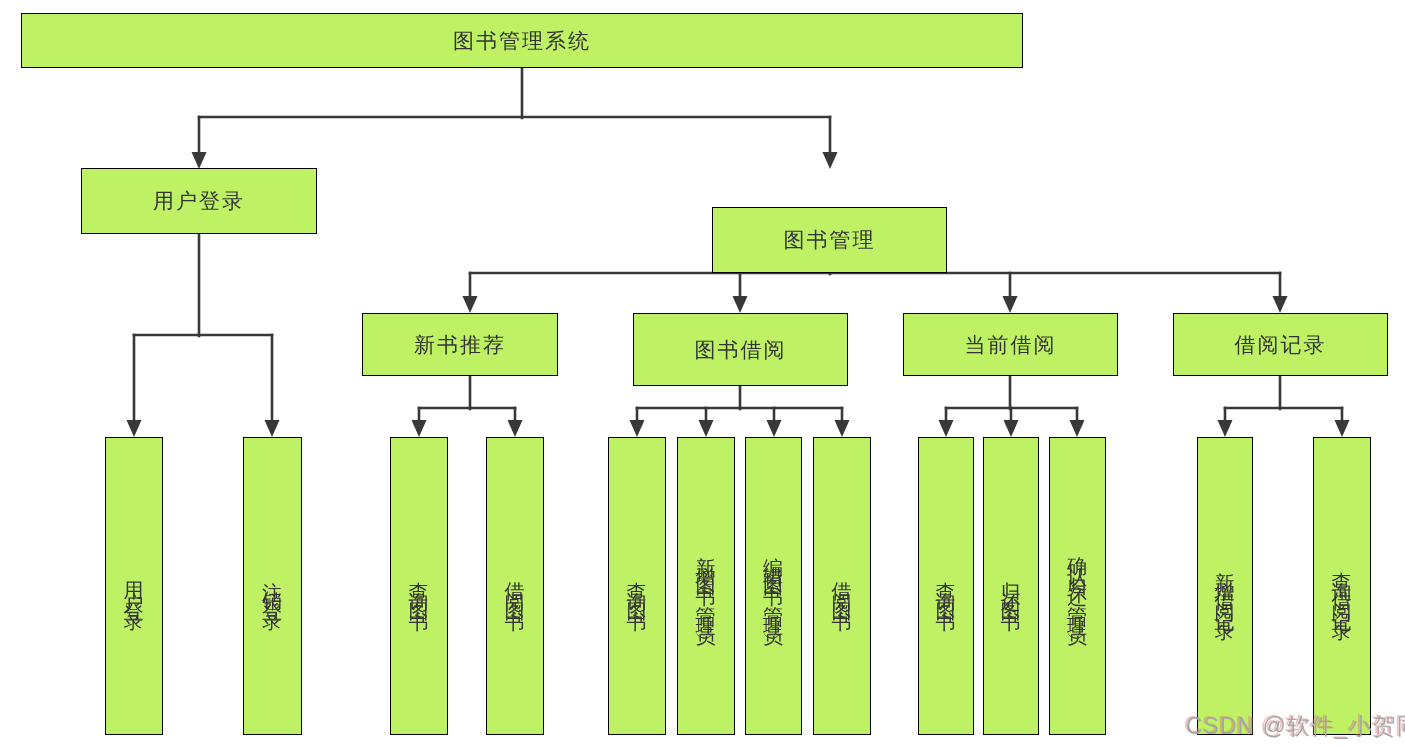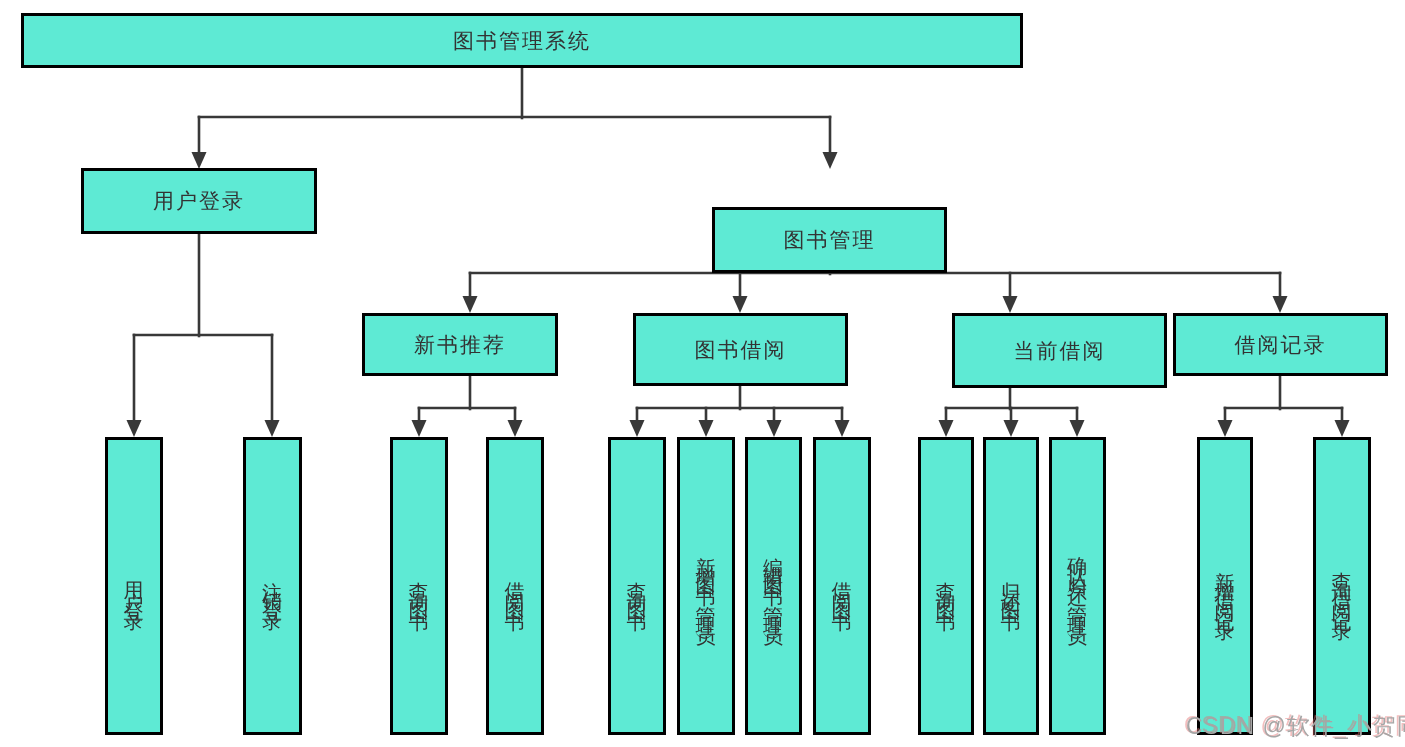--- a/index.html
+++ b/index.html
@@ -13,22 +13,22 @@
   }
   .connectors {
     position: absolute;
     left: 0; top: 0;
     width: 1405px; height: 747px;
     z-index: 1;
   }
   .node {
     position: absolute;
     box-sizing: border-box;
-    border: 3px solid #000000;
-    background: #5eead4;
+    border: 1px solid #000000;
+    background: #bef264;
     display: flex;
     align-items: center;
     justify-content: center;
     font-size: 21px;
     color: #333333;
     letter-spacing: 2px;
     z-index: 2;
     white-space: nowrap;
     font-family: Liberation Serif, serif;
   }
@@ -119,21 +119,21 @@
     <polygon points="1342,437 1334.5,420 1349.5,420" stroke="none"></polygon>
   </svg>
 
   <div class="node" style="left:21px; top:13px; width:1002px; height:55px;">图书管理系统</div>
 
   <div class="node" style="left:81px; top:168px; width:236px; height:66px;">用户登录</div>
   <div class="node" style="left:712px; top:168px; width:235px; height:66px;margin-top:39px;">图书管理</div>
 
   <div class="node" style="left:362px; top:313px; width:196px; height:63px;">新书推荐</div>
   <div class="node" style="left:633px; top:313px; width:215px; height:73px;">图书借阅</div>
-  <div class="node" style="left:952px; top:313px; width:215px; height:75px;">当前借阅</div>
+  <div class="node" style="left:903px; top:313px; width:215px; height:63px;">当前借阅</div>
   <div class="node" style="left:1173px; top:313px; width:215px; height:63px;">借阅记录</div>
 
   <div class="node leaf" style="left:105px; top:437px; width:58px; height:298px;">用户登录</div>
   <div class="node leaf" style="left:243px; top:437px; width:59px; height:298px;">注销登录</div>
 
   <div class="node leaf" style="left:390px; top:437px; width:58px; height:298px;">查询图书</div>
   <div class="node leaf" style="left:486px; top:437px; width:58px; height:298px;">借阅图书</div>
 
   <div class="node leaf" style="left:608px; top:437px; width:58px; height:298px;">查询图书</div>
   <div class="node leaf" style="left:677px; top:437px; width:58px; height:298px;">新增图书（管理员）</div>

